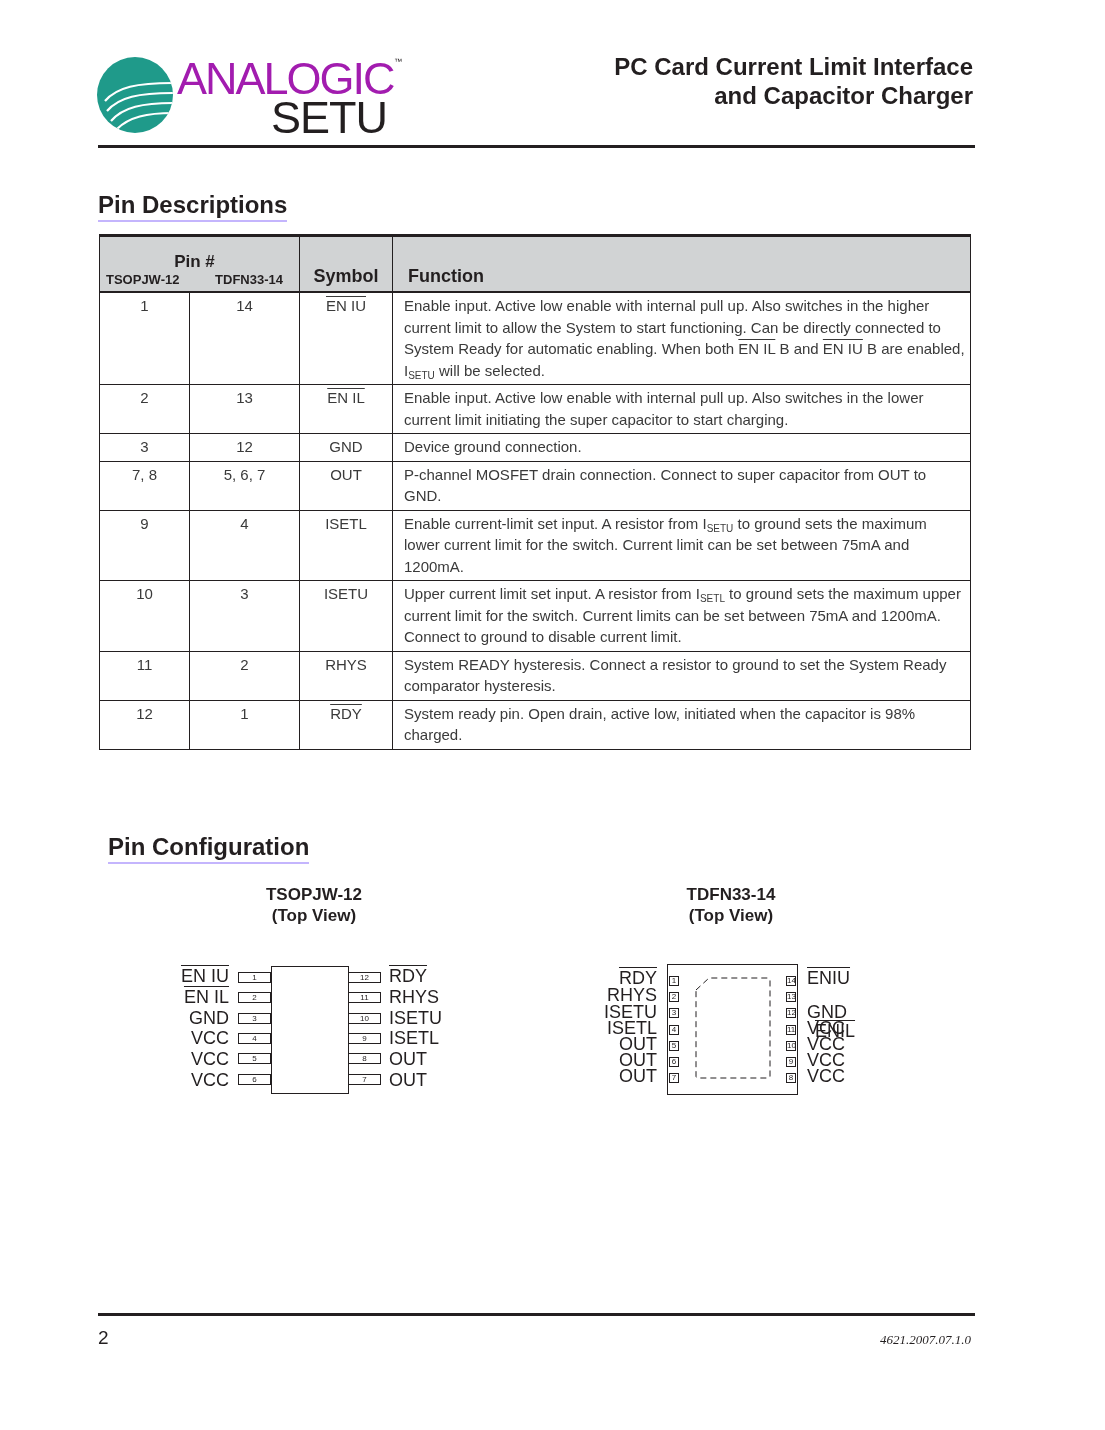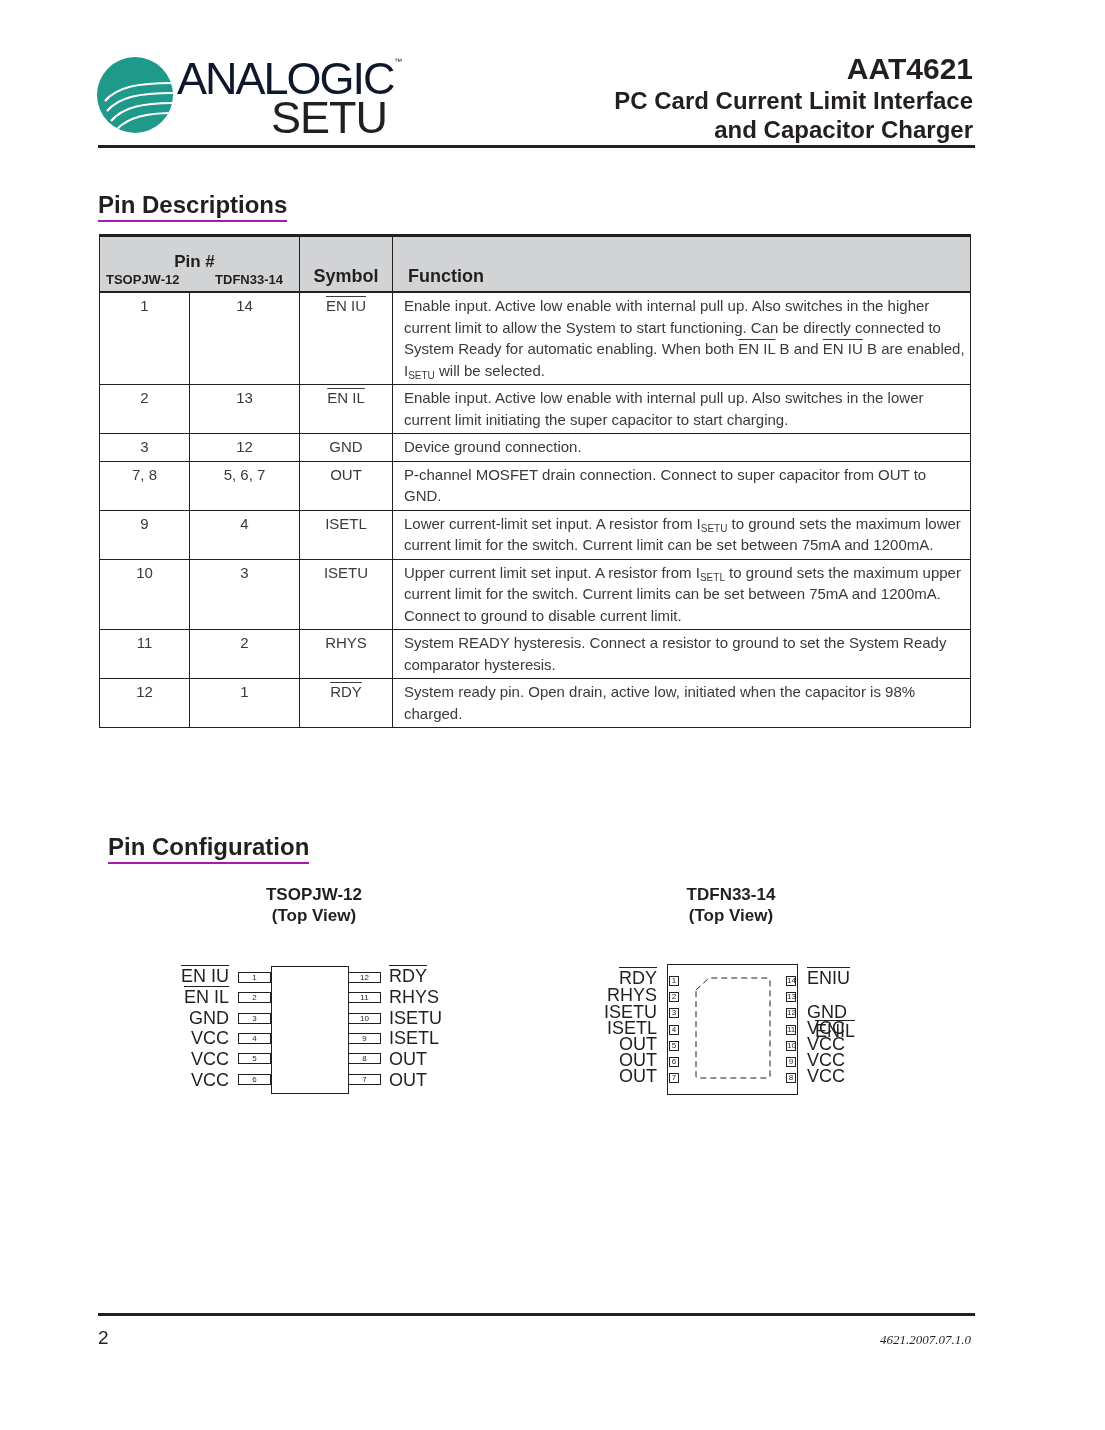--- a/index.html
+++ b/index.html
@@ -2,30 +2,30 @@
 <html><head>
 <meta charset="utf-8">
 <style>
   html, body { margin:0; padding:0; background:#ffffff; }
   body { width:1105px; height:1430px; position:relative; font-family:"Liberation Sans", sans-serif; color:#231f20; overflow:hidden; }
   .abs { position:absolute; }
 
   
   .logo { left:97px; top:55px; width:320px; height:85px; }
   .logo-circle { position:absolute; left:0; top:2px; width:76px; height:76px; border-radius:50%; background:#1f9a8a; overflow:hidden; }
-  .logo-word1 { position:absolute; left:80px; top:0px; font-size:45px; letter-spacing:-2px; font-weight:400; color:#0f172a; line-height:48px; }
+  .logo-word1 { position:absolute; left:80px; top:0px; font-size:45px; letter-spacing:-2px; font-weight:400; color:#a21caf; line-height:48px; }
   .logo-word2 { position:absolute; left:174px; top:40px; font-size:45px; letter-spacing:-1px; font-weight:300; color:#231f20; line-height:45px; }
   .logo-tm { position:absolute; left:297px; top:2px; font-size:8px; color:#231f20; }
   .title-block { right:132px; top:52px; text-align:right; font-weight:bold; }
   .doc-part { font-size:30px; line-height:34px; }
   .doc-sub { font-size:24px; line-height:29px; }
   .header-rule { left:98px; top:145px; width:877px; height:3px; background:#231f20; }
 
   
-  .section-title { font-size:24px; font-weight:bold; border-bottom:2px solid #a21caf; padding-bottom:1px; line-height:28px; }
+  .section-title { font-size:24px; font-weight:bold; border-bottom:2px solid #c4b5fd; padding-bottom:1px; line-height:28px; }
 
   
   .pin-table { left:99px; top:234px; width:872px; border-collapse:collapse; font-size:15px; }
   .pin-table th, .pin-table td { border:1px solid #231f20; }
   .pin-table thead th { background:#d1d3d4; font-weight:bold; border-top:3px solid #231f20; border-bottom:2px solid #231f20; }
   .pin-table td { vertical-align:top; padding:2px 4px 3px 4px; line-height:21.5px; color:#3a3a3a; }
   .c1 { width:81px; text-align:center; }
   .c2 { width:101px; text-align:center; }
   .c3 { width:84px; text-align:center; }
   .c4 { text-align:left; padding-left:11px !important; }
@@ -56,21 +56,20 @@
       <path d="M14 64 C26 50 46 46 76 46" stroke="#fff" stroke-width="2.2" fill="none"></path>
       <path d="M20 72 C32 60 50 56 76 56" stroke="#fff" stroke-width="2.2" fill="none"></path>
     </svg>
   </div>
   <div class="logo-word1">ANALOGIC</div>
   <div class="logo-word2">SETU</div>
   <div class="logo-tm">™</div>
 </div>
 
 <div class="abs title-block">
-  <div class="doc-part">AAT4621</div>
   <div class="doc-sub">PC Card Current Limit Interface</div>
   <div class="doc-sub">and Capacitor Charger</div>
 </div>
 <div class="abs header-rule"></div>
 
 <div class="abs section-title" style="left:98px; top:191px;">Pin Descriptions</div>
 
 <table class="abs pin-table">
   <thead>
     <tr>
@@ -107,21 +106,21 @@
     <tr>
       <td class="c1">7, 8</td>
       <td class="c2">5, 6, 7</td>
       <td class="c3">OUT</td>
       <td class="c4">P-channel MOSFET drain connection. Connect to super capacitor from OUT to GND.</td>
     </tr>
     <tr>
       <td class="c1">9</td>
       <td class="c2">4</td>
       <td class="c3">ISETL</td>
-      <td class="c4"><span>Lower current-limit set input. A resistor from I</span><sub>SETU</sub><span> to ground sets the maximum lower current limit for the switch. Current limit can be set between 75mA and 1200mA.</span></td>
+      <td class="c4"><span>Enable current-limit set input. A resistor from I</span><sub>SETU</sub><span> to ground sets the maximum lower current limit for the switch. Current limit can be set between 75mA and 1200mA.</span></td>
     </tr>
     <tr>
       <td class="c1">10</td>
       <td class="c2">3</td>
       <td class="c3">ISETU</td>
       <td class="c4"><span>Upper current limit set input. A resistor from I</span><sub>SETL</sub><span> to ground sets the maximum upper current limit for the switch. Current limits can be set between 75mA and 1200mA. Connect to ground to disable current limit.</span></td>
     </tr>
     <tr>
       <td class="c1">11</td>
       <td class="c2">2</td>

